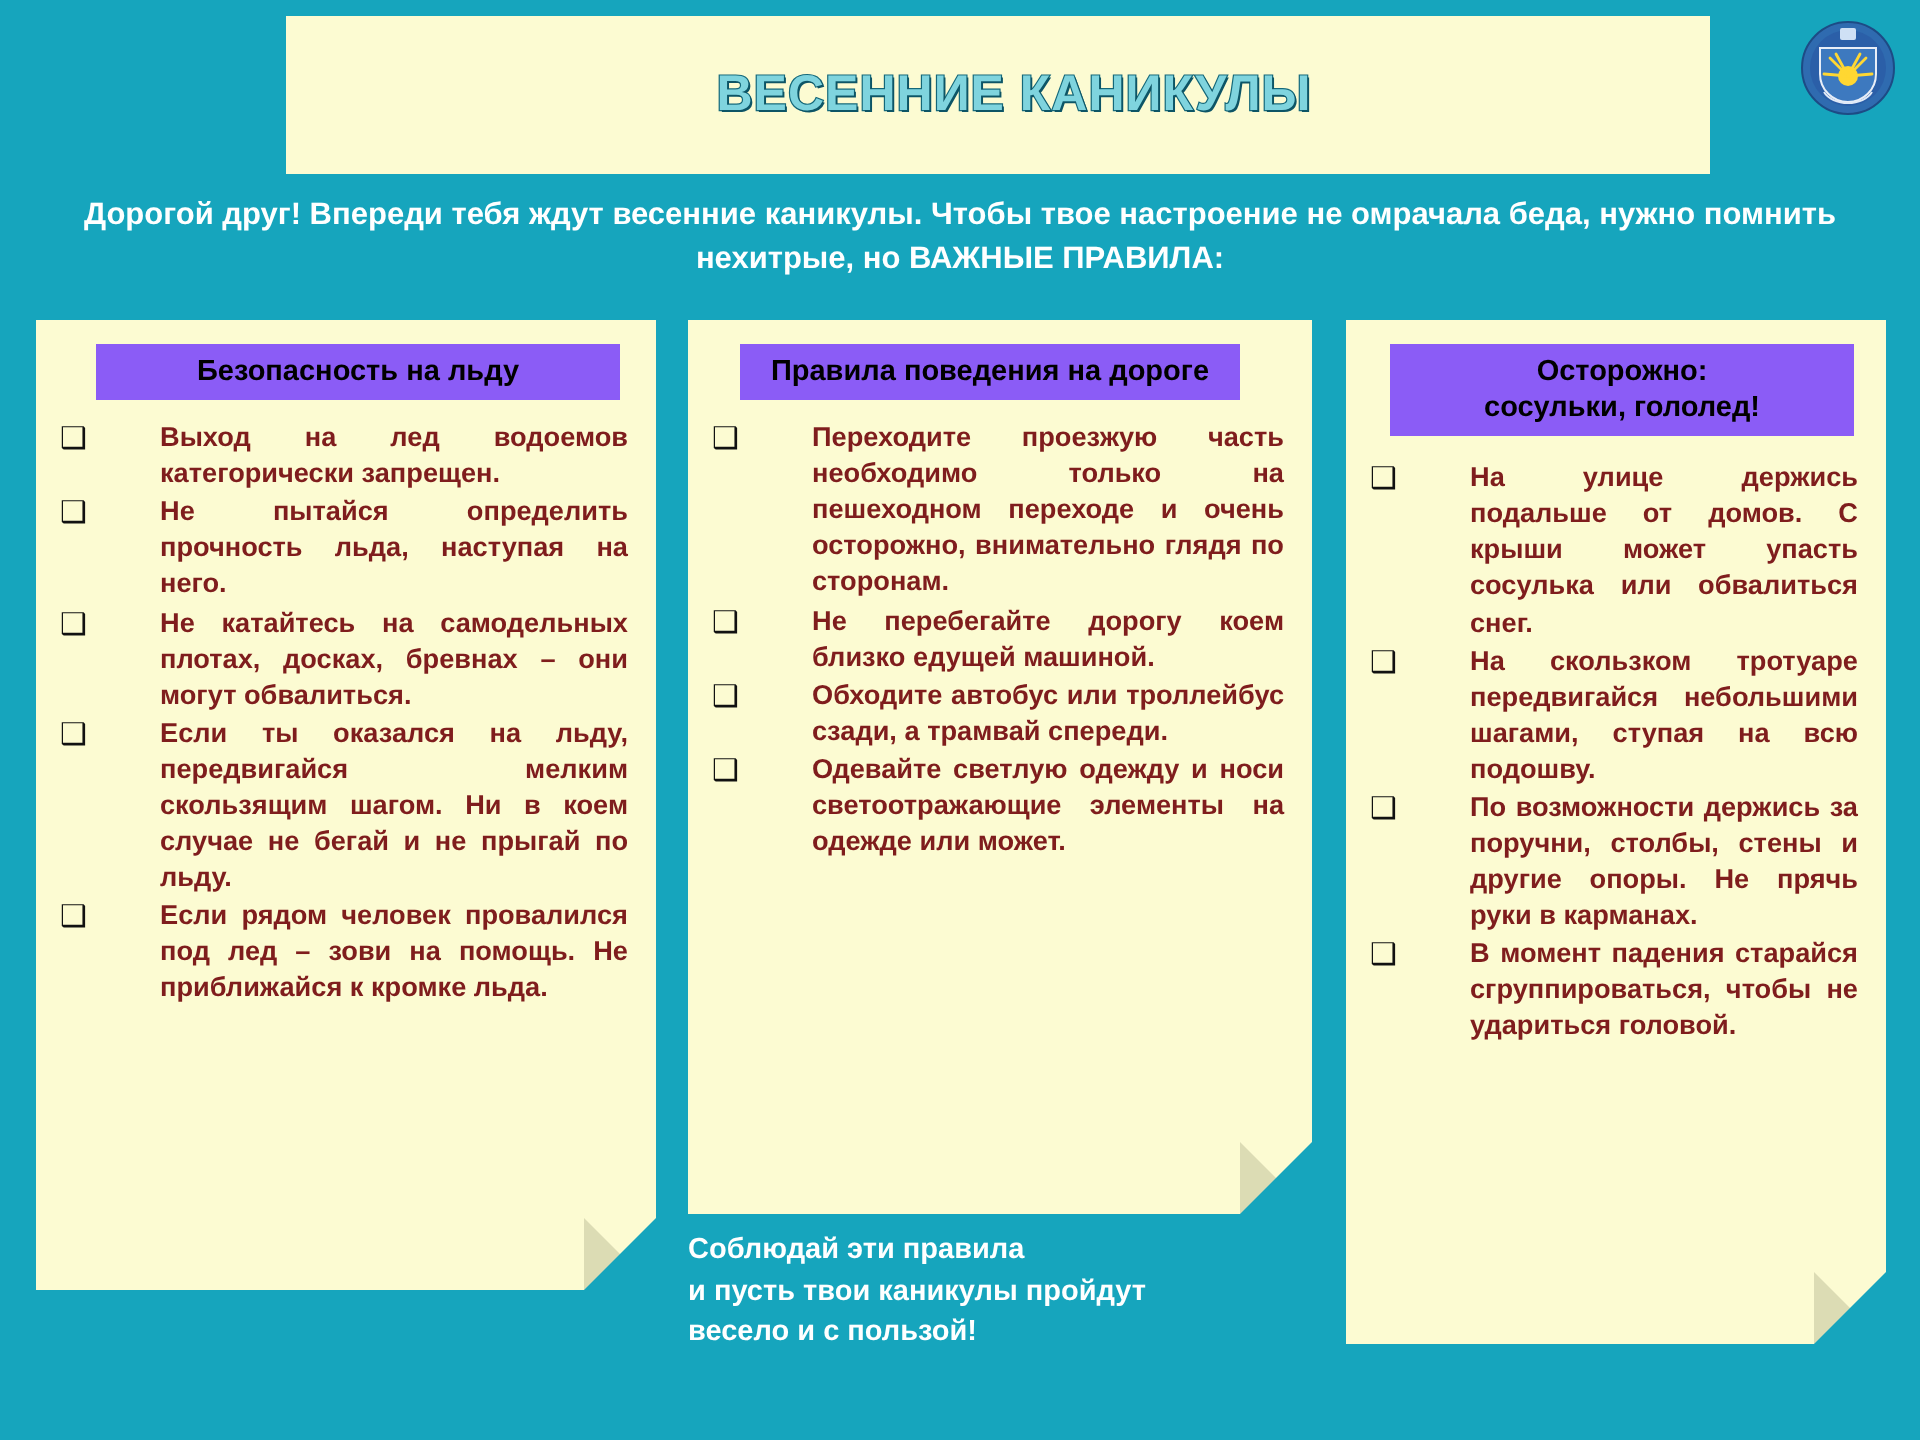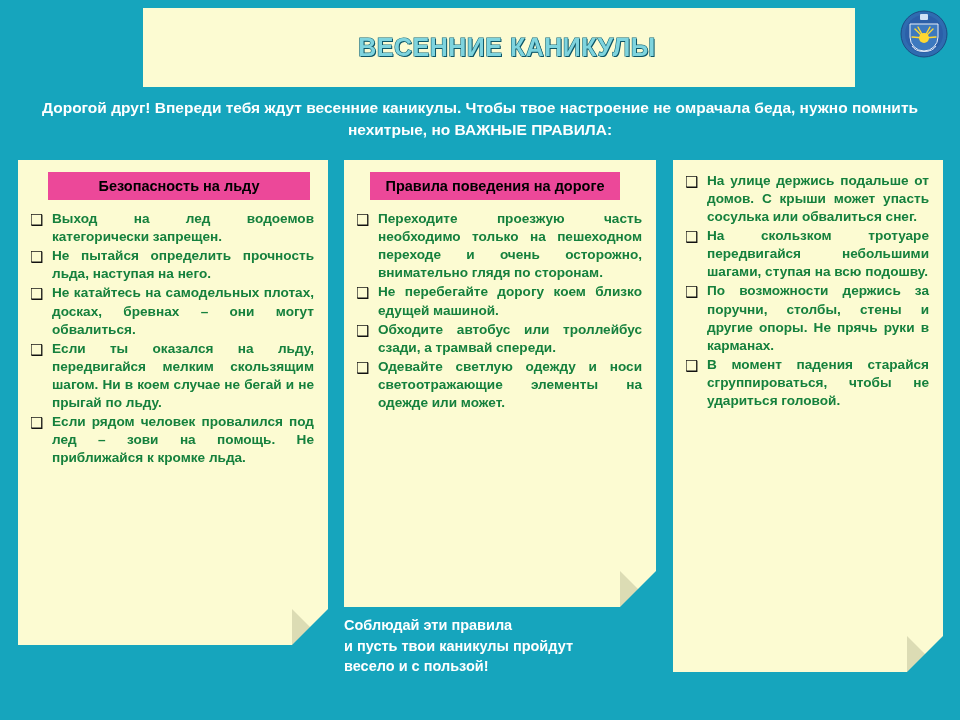--- a/index.html
+++ b/index.html
@@ -87,21 +87,21 @@
     height: 0;
     border-left: 36px solid #dcdcb4;
     border-top: 36px solid transparent;
   }
 
   #card-ice   { left: 18px;  top: 160px; width: 310px; height: 485px; }
   #card-road  { left: 344px; top: 160px; width: 312px; height: 447px; }
   #card-ice2  { left: 673px; top: 160px; width: 270px; height: 512px; }
 
   .card-header {
-    background: #ec4899;
+    background: #8b5cf6;
     color: #000000;
     font-weight: bold;
     font-size: 14.5px;
     text-align: center;
     padding: 5px 4px;
     line-height: 1.25;
     margin-bottom: 8px;
   }
   #card-ice  .card-header { margin: 0 4px 10px 18px; }
   #card-road .card-header { margin: 0 22px 10px 14px; }
@@ -119,25 +119,26 @@
     line-height: 1.32;
     color: #111;
     width: 20px;
     margin-right: 2px;
     text-align: left;
   }
   .rule-text {
     flex: 1 1 auto;
     font-size: 13.6px;
     font-weight: bold;
-    color: #15803d;
+    color: #7f1d1d;
     line-height: 1.33;
     text-align: justify;
     text-align-last: left;
     hyphens: none;
+    margin-left: 28px;
   }
   #card-ice2 .rule-text { font-size: 13.6px; }
 
   
   .footer {
     position: absolute;
     left: 344px;
     top: 615px;
     width: 312px;
     text-align: left;
@@ -221,20 +222,22 @@
     <li class="rule">
       <span class="rule-box">❑</span>
       <span class="rule-text">Одевайте светлую одежду и носи светоотражающие элементы на одежде или может.</span>
     </li>
   </ul>
   <span class="fold-inner"></span>
   <span class="fold"></span>
 </section>
 
 <section class="card" id="card-ice2">
+  <div class="card-header" style="white-space:pre-line">Осторожно:
+сосульки, гололед!</div>
   <ul class="rules">
     <li class="rule">
       <span class="rule-box">❑</span>
       <span class="rule-text">На улице держись подальше от домов. С крыши может упасть сосулька или обвалиться снег.</span>
     </li>
     <li class="rule">
       <span class="rule-box">❑</span>
       <span class="rule-text">На скользком тротуаре передвигайся небольшими шагами, ступая на всю подошву.</span>
     </li>
     <li class="rule">

